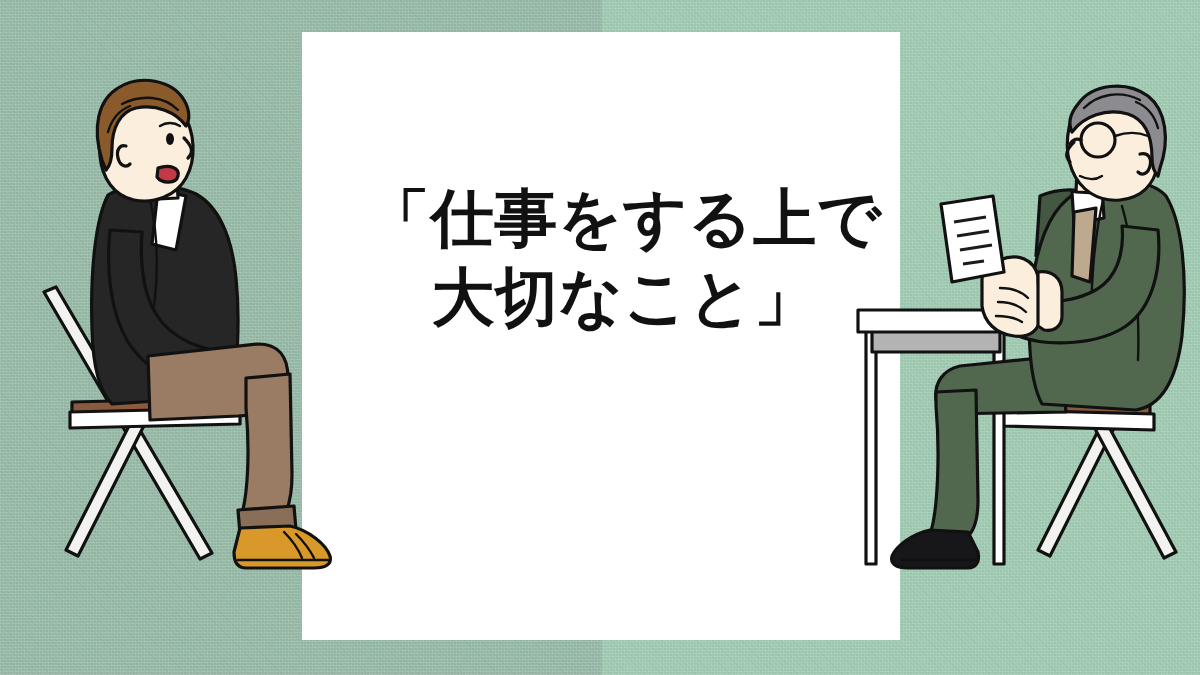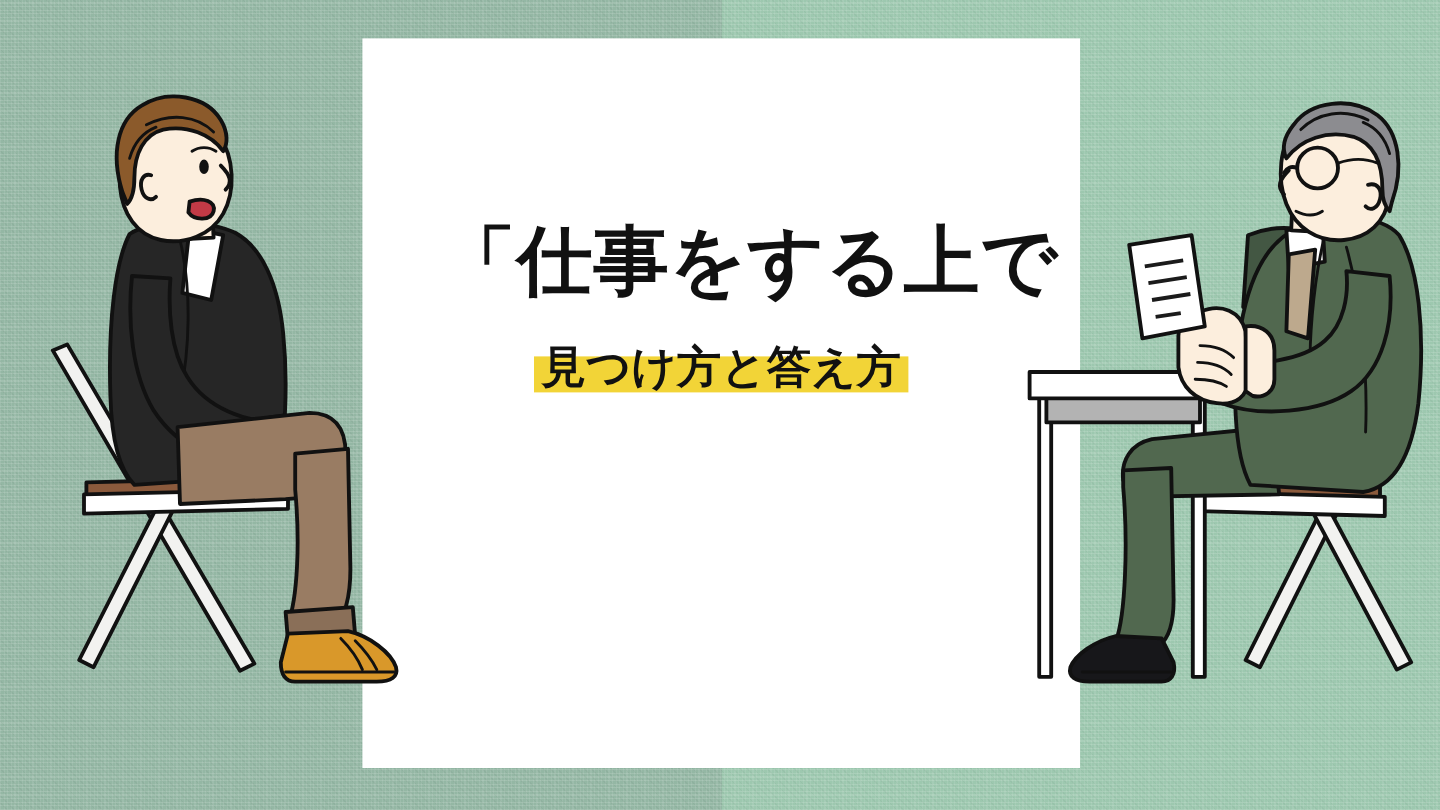--- a/index.html
+++ b/index.html
@@ -371,20 +371,17 @@
                    C 1152 166, 1154 172, 1158 176 Z"></path>
           <path class="nf olt" stroke="#6e6e73" d="M1140 100 C 1120 90, 1098 94, 1084 108"></path>
           <path class="nf olt" stroke="#6e6e73" d="M1158 128 C 1154 114, 1146 106, 1136 102"></path>
         </g>
       </g>
     </svg>
   </div>
 
   <div class="text-block">
     <div class="headline" style="color: rgb(17, 17, 17);">「仕事をする上で</div>
-
-    <div class="subline-wrap">
-      <span class="subline-highlight" style="background: rgb(242, 212, 55);"></span>
-      <span class="subline" style="color: rgb(17, 17, 17);">見つけ方と答え方</span>
-    </div>
+    <div class="headline headline-line2" style="color: rgb(17, 17, 17);">大切なこと」</div>
+
   </div>
 
 </div>
 
 </body></html>

